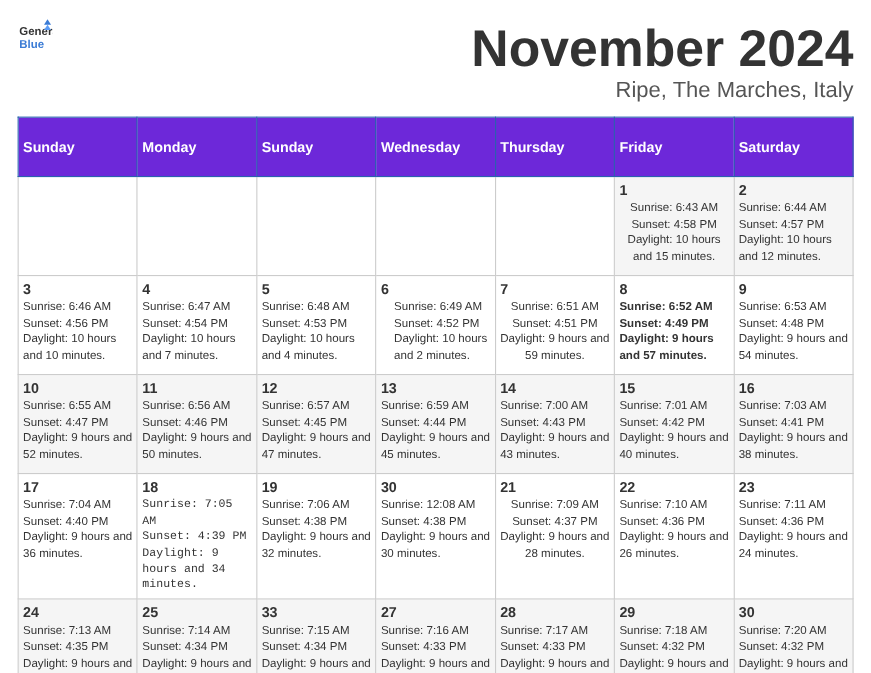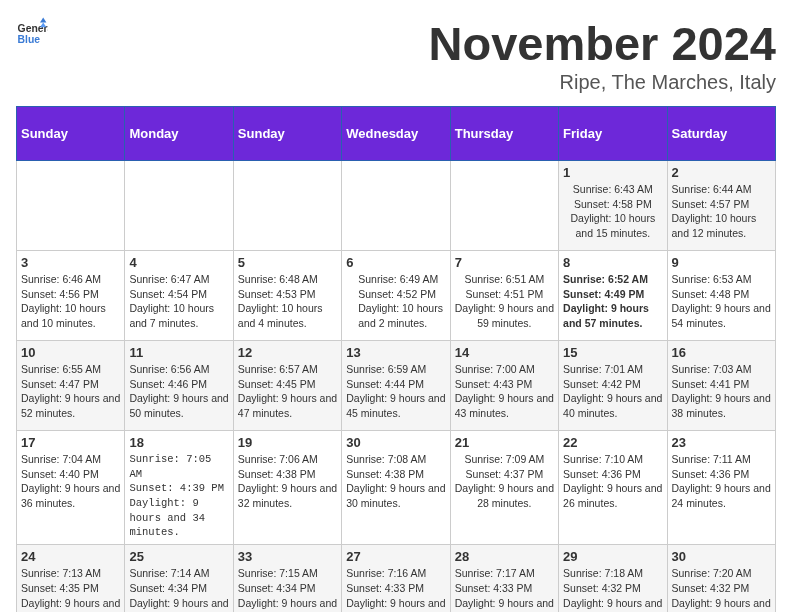--- a/index.html
+++ b/index.html
@@ -225,21 +225,21 @@
 Daylight: 9 hours and 34 minutes.</div>
         </td>
         <td>
           <span class="day-number">19</span>
           <div style="line-height: 1.4; white-space: pre-line;">Sunrise: 7:06 AM
 Sunset: 4:38 PM
 Daylight: 9 hours and 32 minutes.</div>
         </td>
         <td>
           <span class="day-number">30</span>
-          <div style="line-height: 1.4; white-space: pre-line;">Sunrise: 7:08 AM
+          <div style="line-height: 1.4; white-space: pre-line;">Sunrise: 12:08 AM
 Sunset: 4:38 PM
 Daylight: 9 hours and 30 minutes.</div>
         </td>
         <td>
           <span class="day-number">21</span>
           <div style="line-height: 1.4; white-space: pre-line; text-align: center;">Sunrise: 7:09 AM
 Sunset: 4:37 PM
 Daylight: 9 hours and 28 minutes.</div>
         </td>
         <td>

